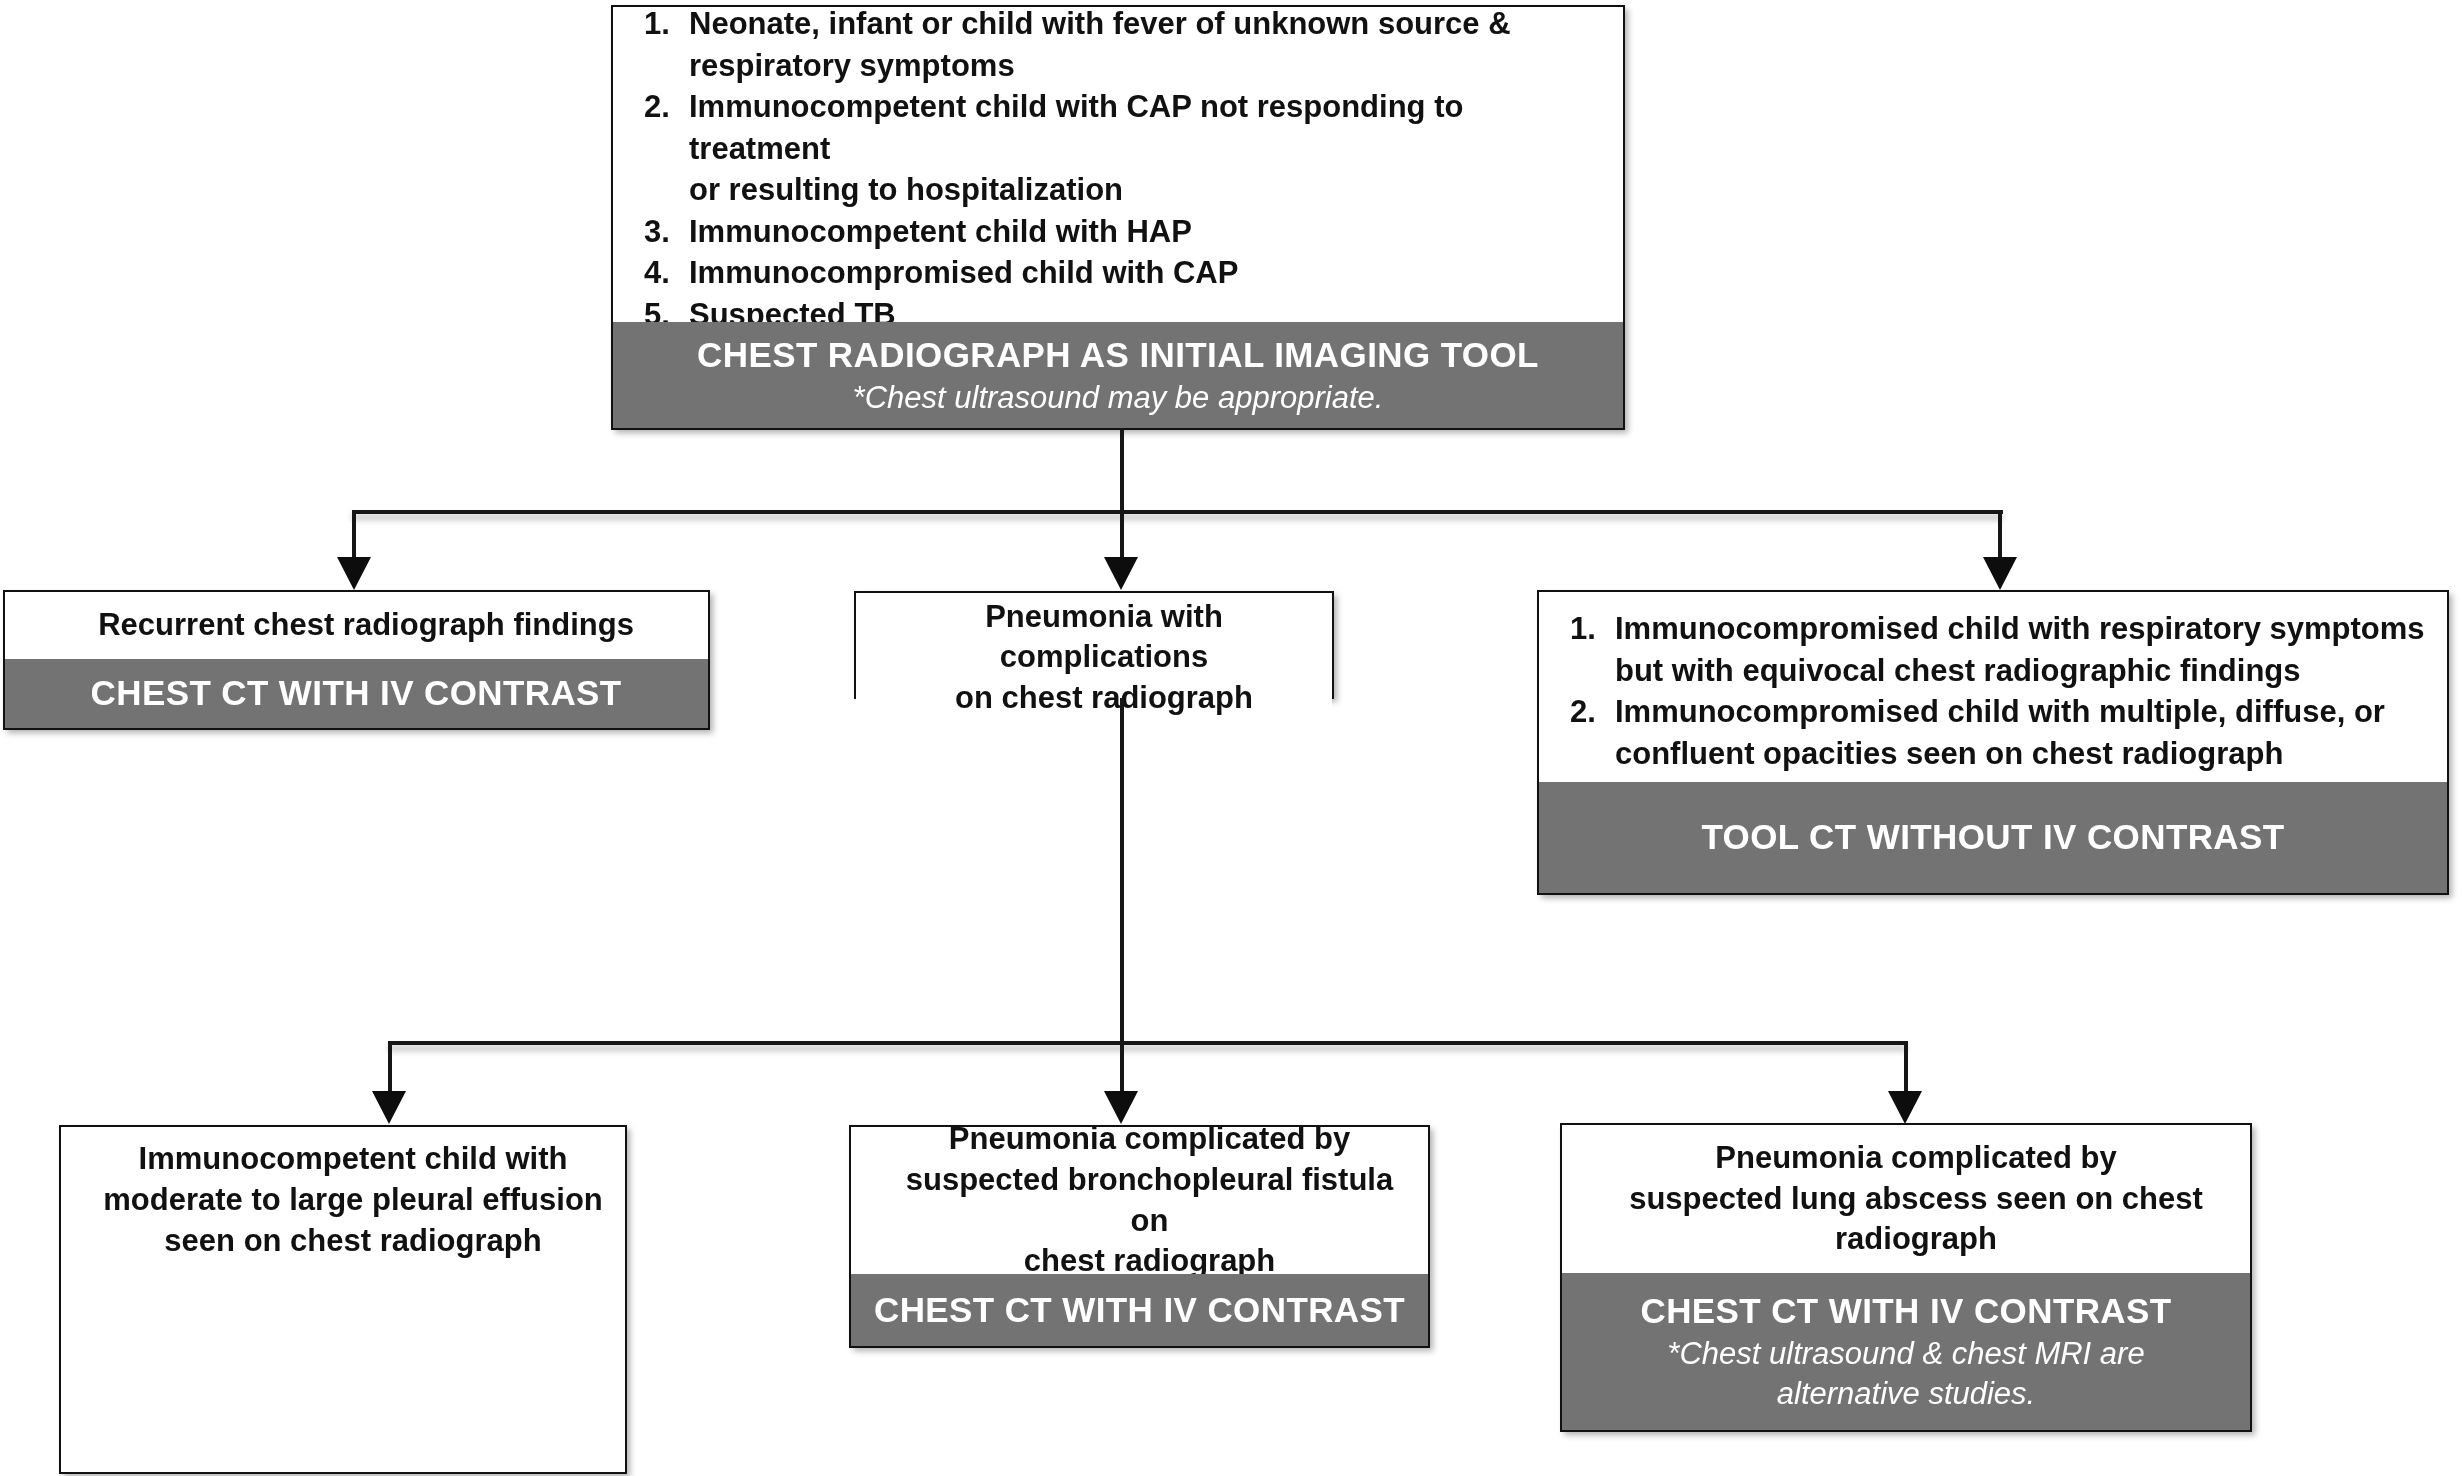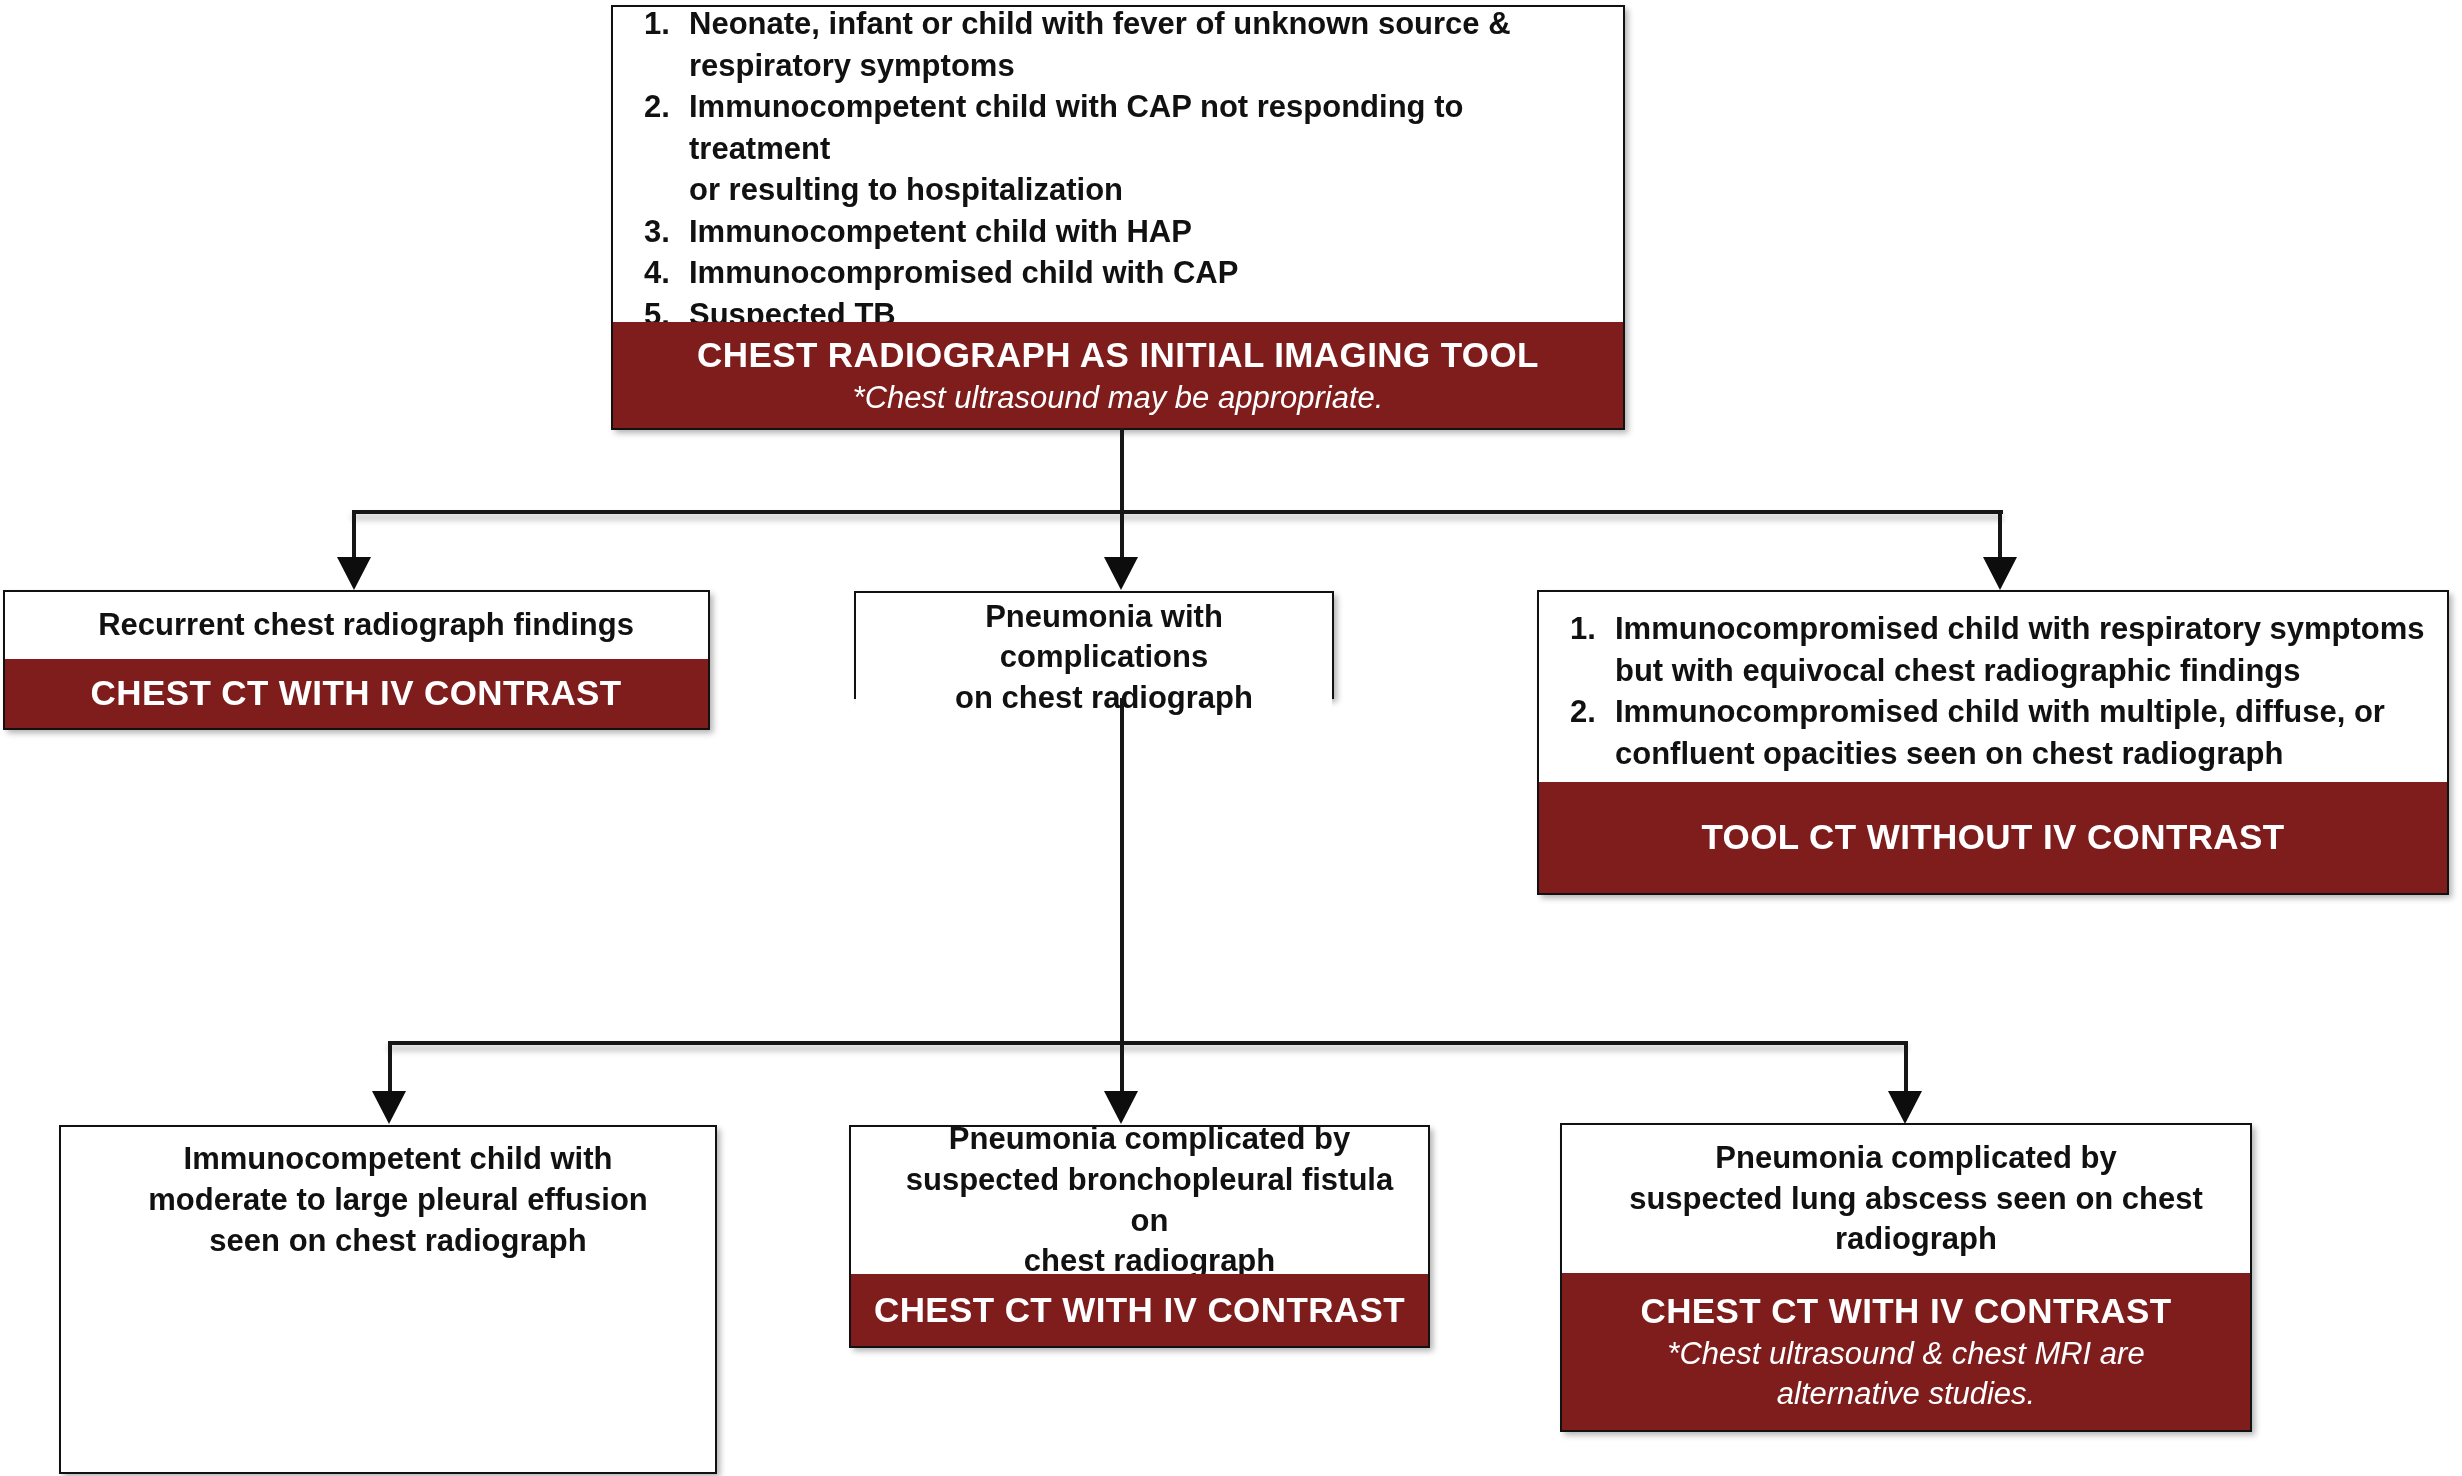--- a/index.html
+++ b/index.html
@@ -53,21 +53,21 @@
     font-weight: 700;
     line-height: 1.34;
   }
   .item-number {
     flex: 0 0 45px;
   }
   .item-text {
     white-space: pre-line;
   }
   .bar-section {
-    background: #7f1d1d;
+    background: #737373;
     color: #ffffff;
     display: flex;
     flex-direction: column;
     justify-content: center;
     align-items: center;
     box-sizing: border-box;
     text-align: center;
   }
   .bar-title {
     font-size: 35px;
@@ -180,21 +180,21 @@
 
   <div class="vline" style="left:1120px; top:698px; width:3.5px; height:346px;"></div>
   <div class="hline" style="left:388px; top:1041px; width:1519px; height:3.5px;"></div>
   <div class="stub" style="left:388px; top:1041px; width:3.5px; height:53px;"></div>
   <div class="arrowhead" style="left:372px; top:1091px;"></div>
   <div class="stub" style="left:1120px; top:1041px; width:3.5px; height:53px;"></div>
   <div class="arrowhead" style="left:1104px; top:1091px;"></div>
   <div class="stub" style="left:1904px; top:1041px; width:3.5px; height:53px;"></div>
   <div class="arrowhead" style="left:1888px; top:1091px;"></div>
 
-  <div class="node" style="left:59px; top:1125px; width:658px; height:349px;">
+  <div class="node" style="left:59px; top:1125px; width:568px; height:349px;">
     <div class="white-section" style="height:147px;">
       <div class="condition-text">Immunocompetent child with
 moderate to large pleural effusion
 seen on chest radiograph</div>
     </div>
   </div>
 
   <div class="node" style="left:849px; top:1125px; width:581px; height:223px;">
     <div class="white-section" style="height:147px;">
       <div class="condition-text">Pneumonia complicated by

